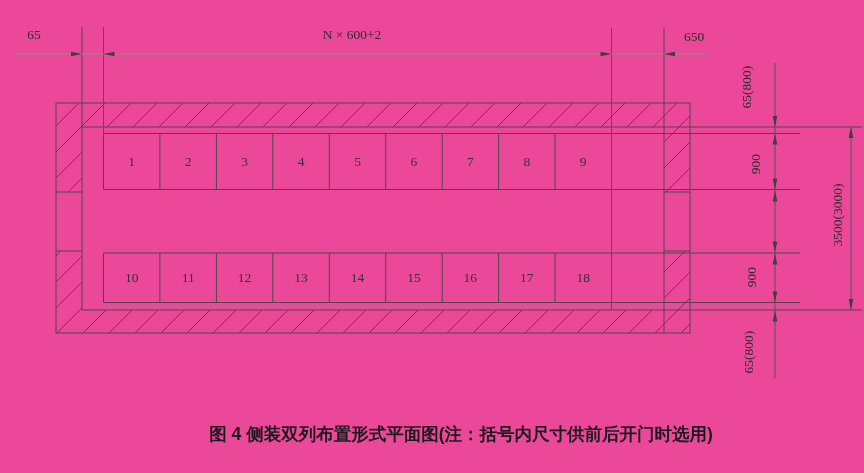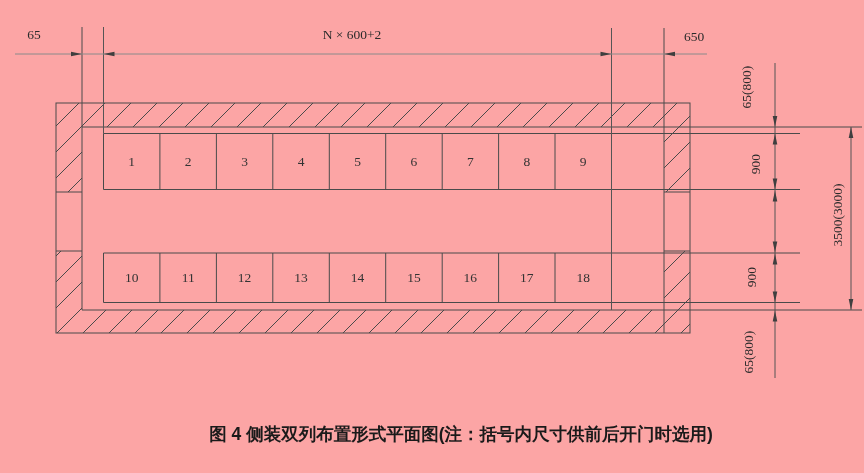--- a/index.html
+++ b/index.html
@@ -1,16 +1,16 @@
 <!DOCTYPE html>
 <html><head>
 <meta charset="utf-8">
 <style>
   html, body { margin: 0; padding: 0; background: #ffffff; }
-  .stage { position: relative; width: 864px; height: 473px; background: #fca5a5; overflow: hidden; }
+  .stage { position: relative; width: 864px; height: 473px; background: #ec4899; overflow: hidden; }
   svg { display: block; }
   .dl   { stroke: #4a4a4a; stroke-width: 1; fill: none; }          
   .dim  { stroke: #8a8a8a; stroke-width: 1; fill: none; }          
   .ext  { stroke: #555555; stroke-width: 1; fill: none; }          
   .hatchfill { fill: url(#hatch); stroke: none; }
   .arrow { fill: #3f3f3f; stroke: none; }
   .dim-label {
     font-family: "Liberation Serif", "DejaVu Serif", serif;
     font-size: 13.5px; fill: #2b2b2b;
   }

